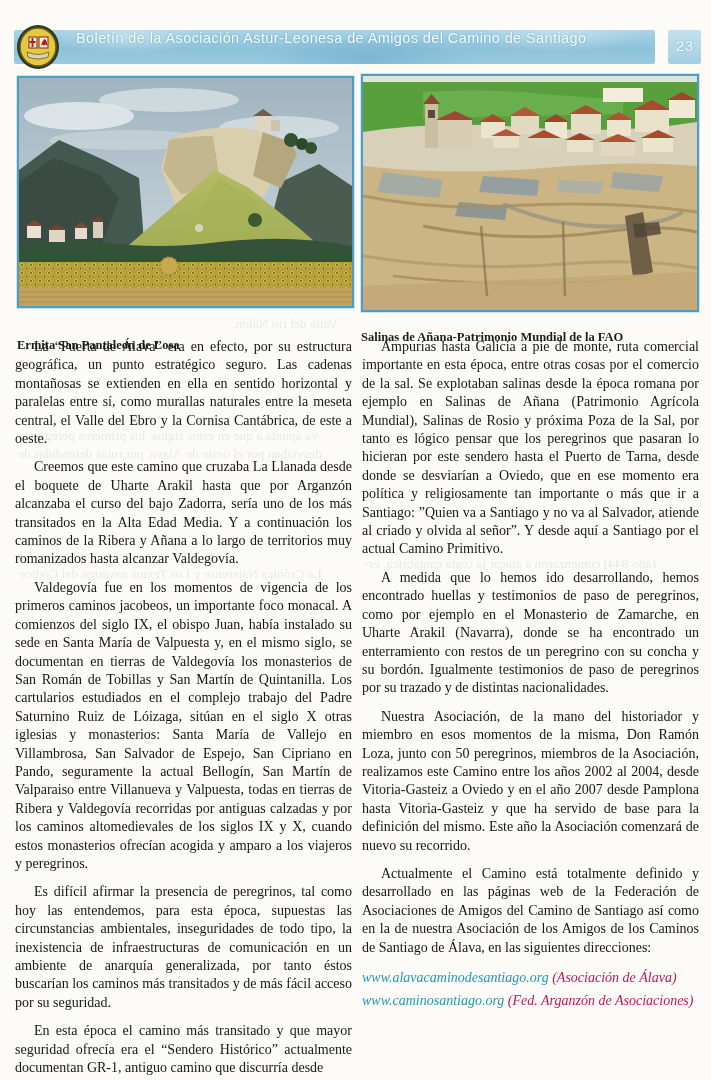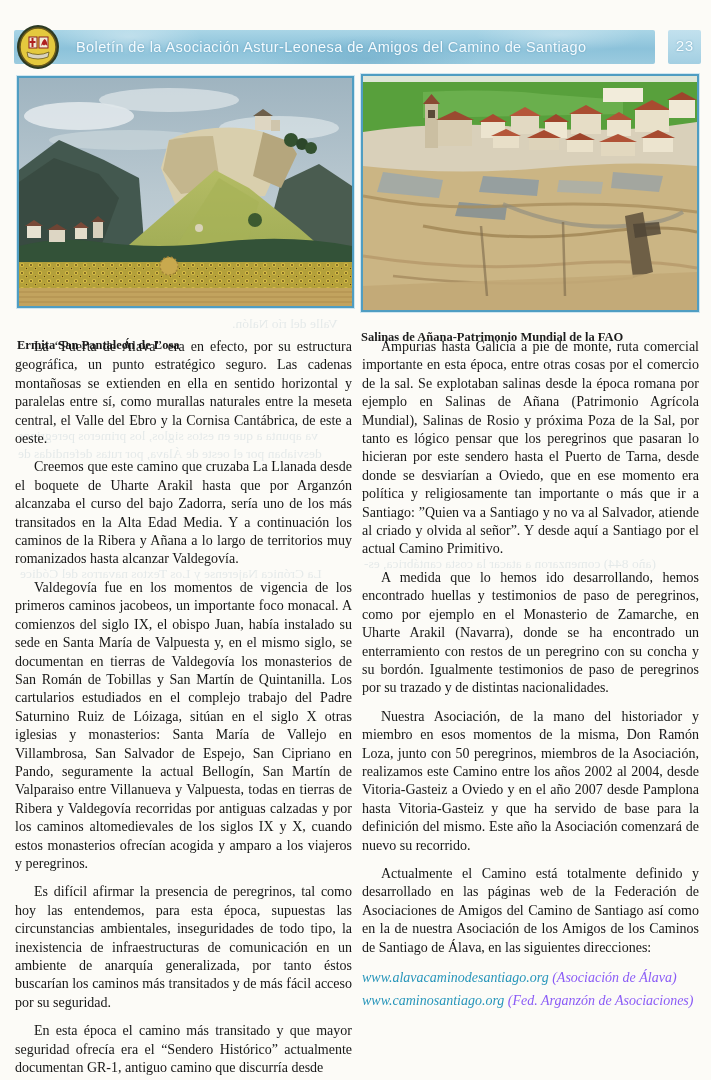--- a/index.html
+++ b/index.html
@@ -6,21 +6,21 @@
   body{width:711px;height:1080px;overflow:hidden;background:#e9e9e6;}
   .page{position:relative;width:711px;height:1080px;background:#fcfbf7;overflow:hidden;
         font-family:"Liberation Serif",serif;color:#1a1a1a;}
   
   .header-bar{position:absolute;left:14px;top:30px;width:641px;height:34px;border-radius:2px;
     background:
       radial-gradient(ellipse 120px 30px at 18% 20%, rgba(255,255,255,.35), rgba(255,255,255,0) 60%),
       radial-gradient(ellipse 160px 34px at 55% 85%, rgba(80,150,185,.35), rgba(80,150,185,0) 70%),
       radial-gradient(ellipse 140px 30px at 85% 15%, rgba(255,255,255,.3), rgba(255,255,255,0) 60%),
       linear-gradient(180deg,#a9d5e6 0%,#8cc2da 55%,#9bcbdf 100%);
-    display:flex;align-items:center;}
+    display:flex;}
   .header-title{margin-left:62px;font-family:"Liberation Sans",sans-serif;font-size:14.5px;
     letter-spacing:.4px;color:#f4fbff;text-shadow:0 0 2px rgba(90,150,180,.8);}
   .page-num-box{position:absolute;left:668px;top:30px;width:33px;height:34px;border-radius:2px;
     background:linear-gradient(180deg,#c2e1ee,#a3cfe2);display:flex;align-items:center;justify-content:center;
     font-family:Liberation Mono, monospace;font-size:15px;color:#f6fcff;text-shadow:0 0 2px rgba(90,150,180,.8);}
   .logo{position:absolute;left:15px;top:23px;width:46px;height:48px;}
   
   .photo{position:absolute;border:2px solid #4f9dc2;box-shadow:0 0 0 1px #cfe6f0;background:#ddd;}
   .photo svg{display:block;}
   .photo-left{left:17px;top:76px;width:333px;height:228px;}
@@ -28,21 +28,21 @@
   .caption{position:absolute;font-weight:bold;font-size:12.5px;color:#1c1c1c;}
   .caption-left{left:17px;top:323px;margin-top:15px;}
   .caption-right{left:361px;top:330px;}
   
   .columns{position:absolute;left:15px;top:338px;width:684px;display:flex;gap:10px;}
   .col{width:337px;font-size:14px;line-height:18.4px;text-align:justify;color:#161616;}
   .col p{margin:0 0 10px 0;text-indent:19px;}
   .links{margin:8px 0 8px 0;}
   .link-line{text-indent:0 !important;font-style:italic;line-height:21px;margin:0 0 2px 0 !important;}
   .url{color:#2795ba;font-family:Liberation Serif, serif;}
-  .note{color:#8b5cf6;}
+  .note{color:#be185d;}
   
   .ghost{position:absolute;font-size:13.5px;color:#6f92a6;opacity:.16;transform:scaleX(-1);
     white-space:nowrap;pointer-events:none;}
 </style>
 </head>
 <body>
 
 <div class="page">
 
   <div class="header-bar">

